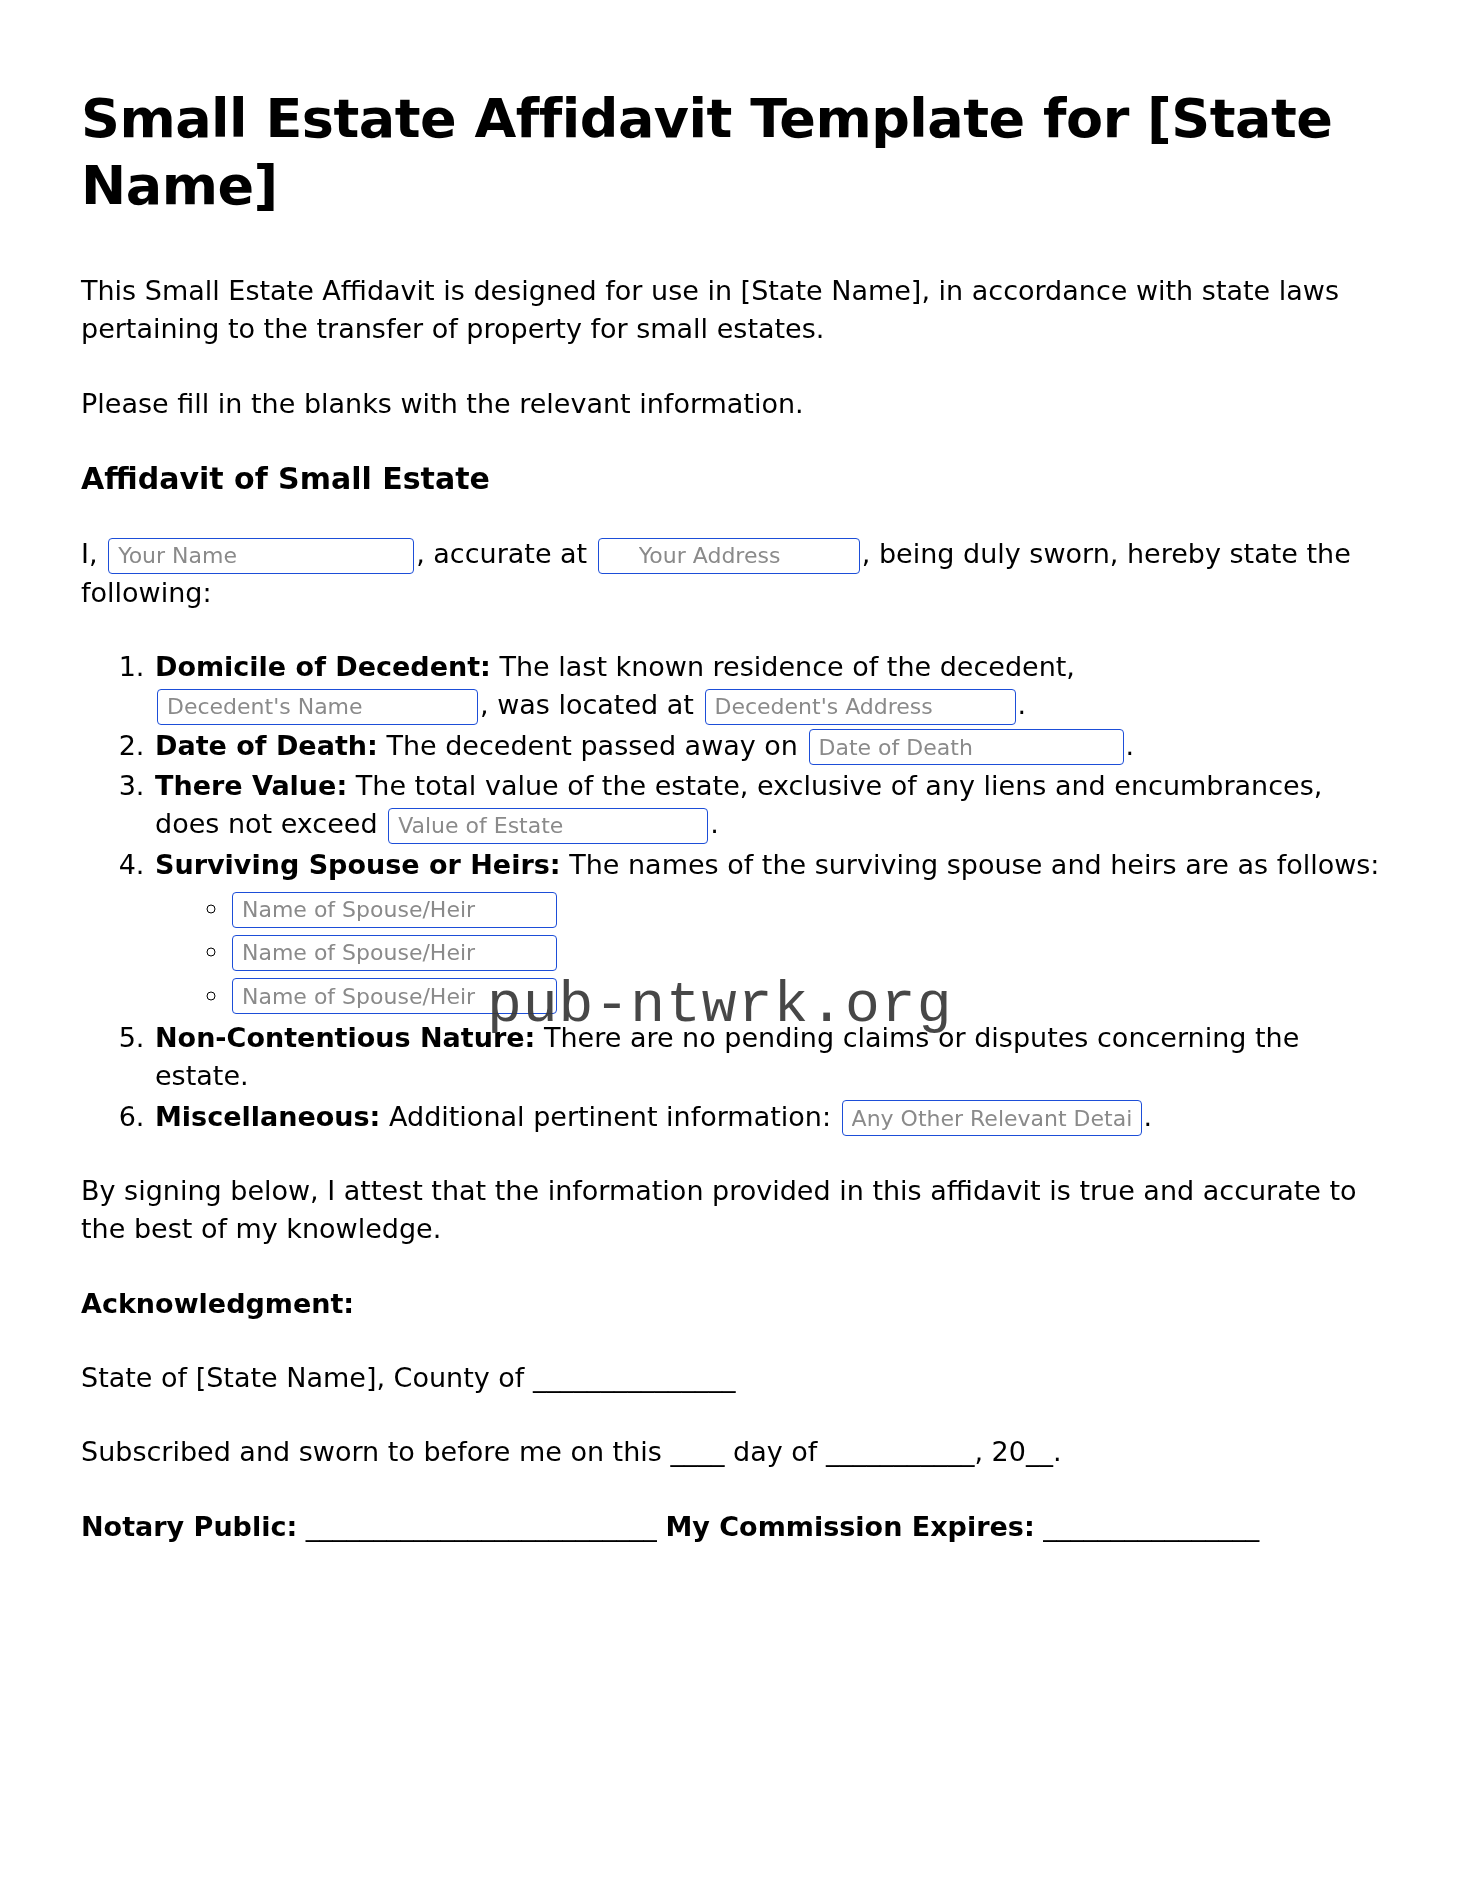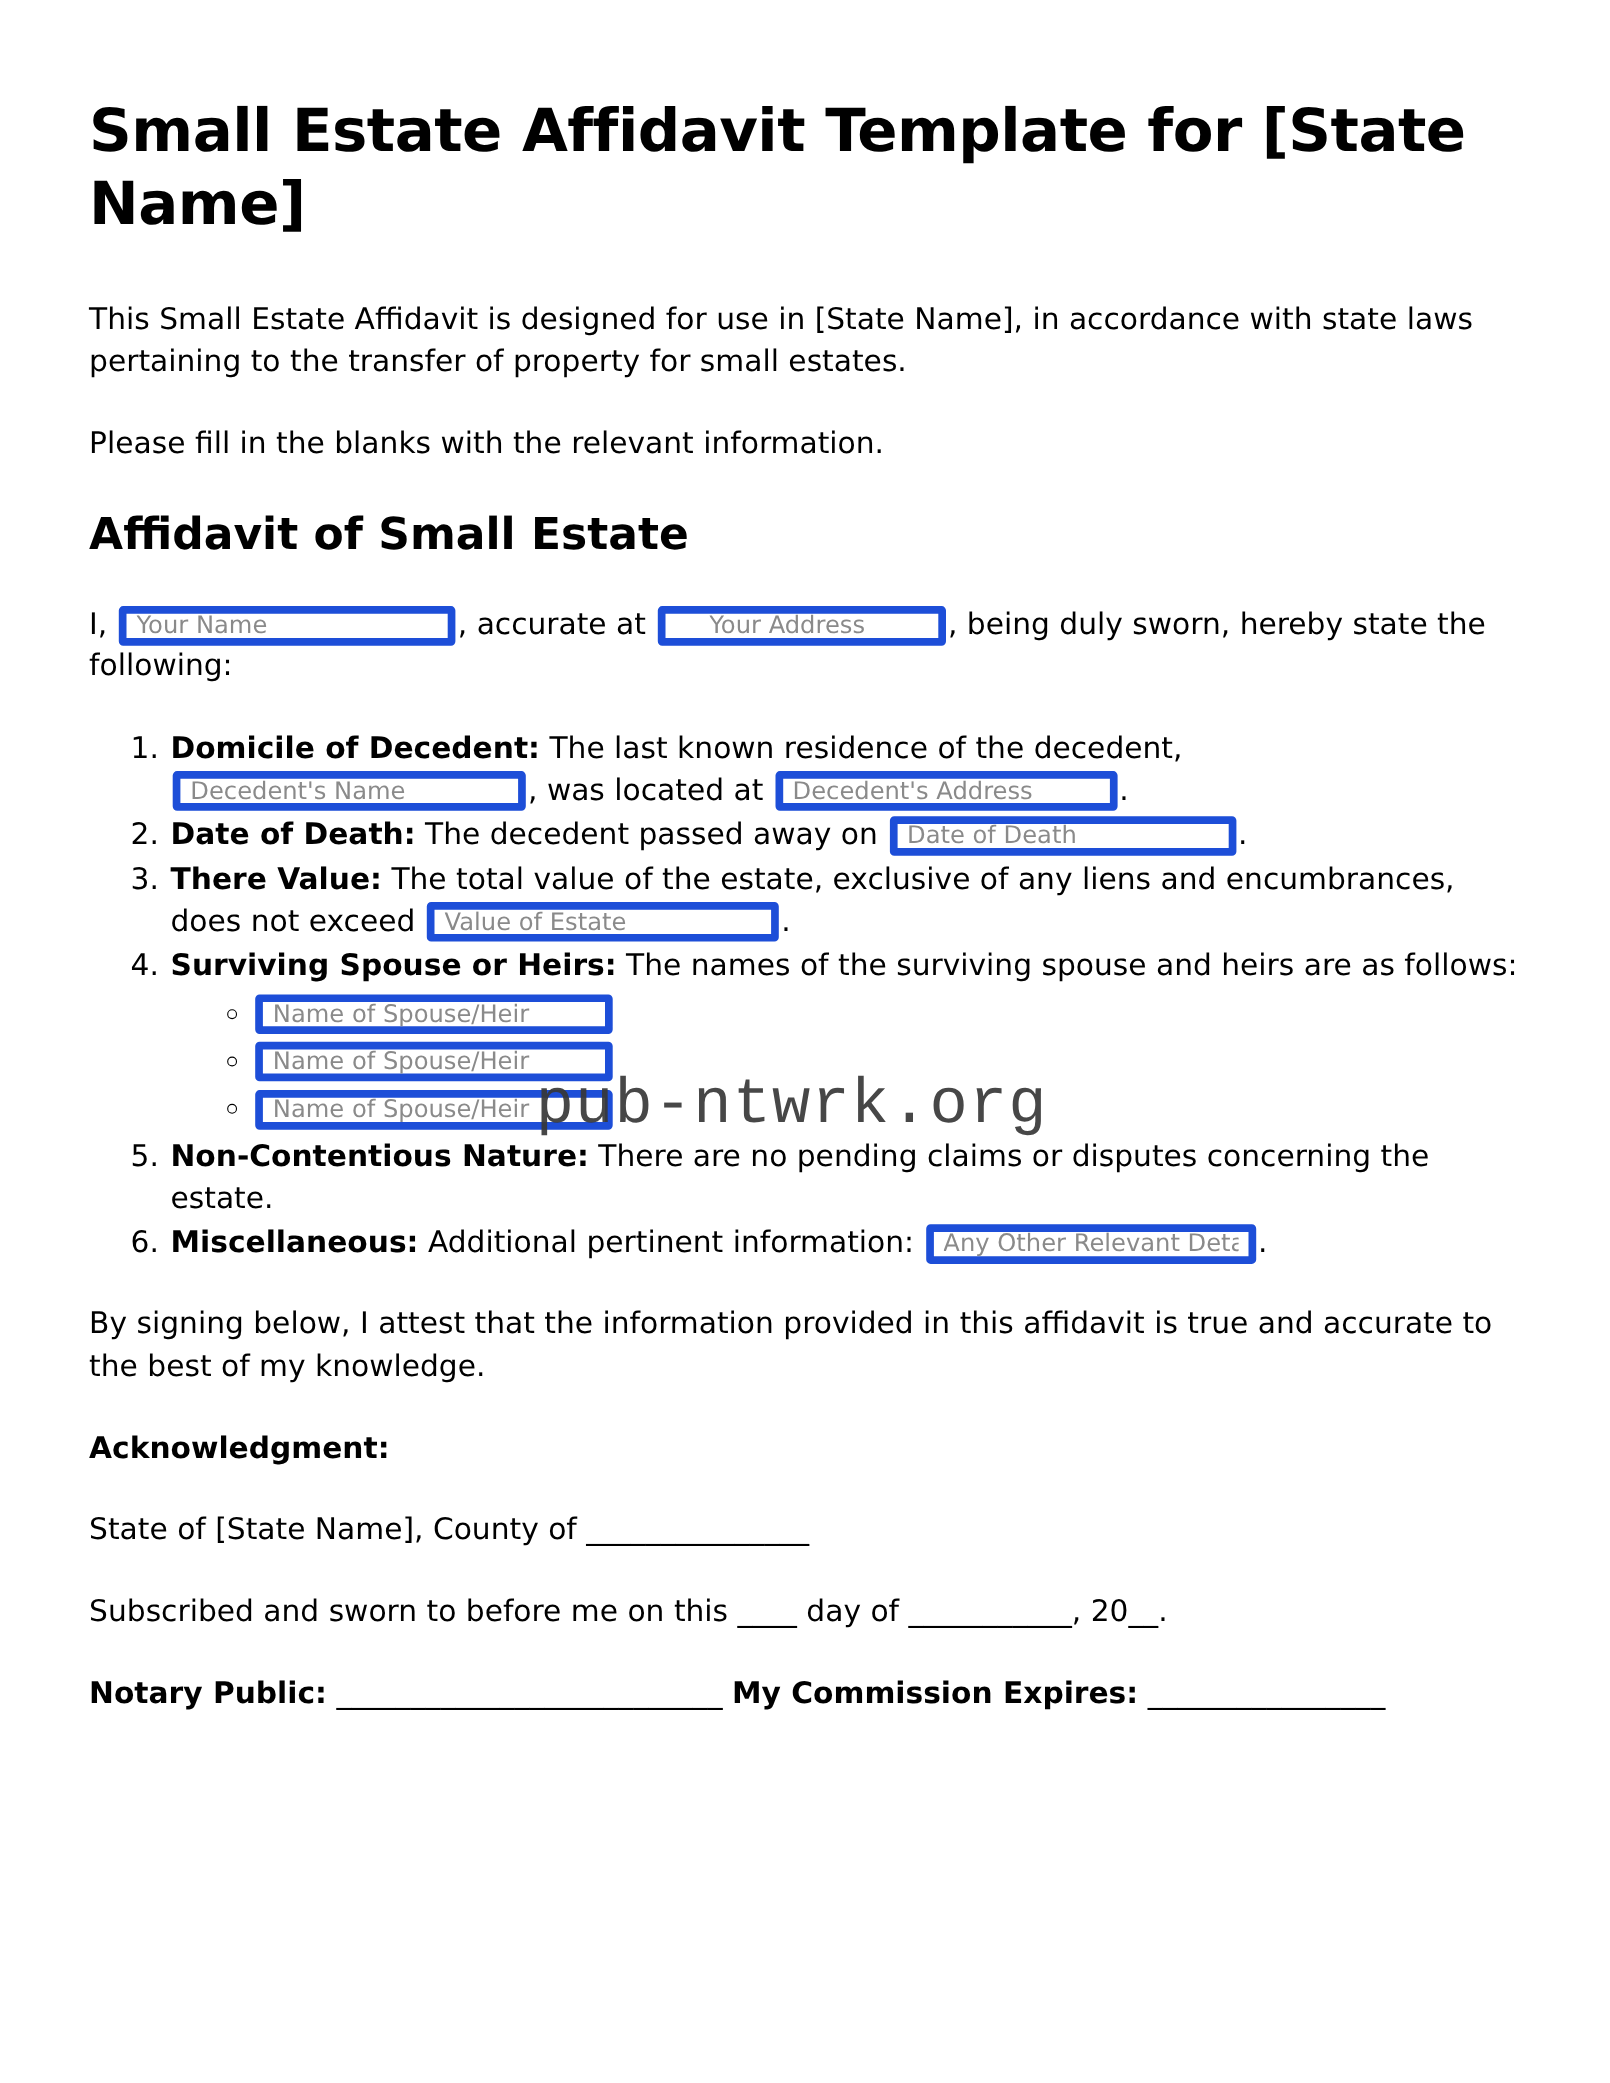--- a/index.html
+++ b/index.html
@@ -19,41 +19,41 @@
   }
   h1 {
     font-size: 54px;
     line-height: 1.24;
     margin: 0 0 52px 0;
     font-weight: bold;
     letter-spacing: -0.5px;
   }
   p { margin: 36px 0; }
   h2.section {
-    font-size: 40px;
+    font-size: 30px;
     line-height: 1.35;
     margin: 22px 0 18px 0;
     font-weight: bold;
   }
   ol.main-list {
     margin: 16px 0 36px 0;
     padding-left: 72px;
   }
   ol.main-list > li { padding-left: 2px; margin: 0 0 2px 0; }
   ul.heirs {
     list-style-type: circle;
     margin: 4px 0 2px 0;
     padding-left: 75px;
   }
   ul.heirs > li { margin: 5px 0; }
   .fld {
     display: inline-block;
     box-sizing: border-box;
     height: 36px;
-    border: 7px solid #1d4ed8;
+    border: 1px solid #1d4ed8;
     border-radius: 4px;
     background: #ffffff;
     padding: 0 9px;
     margin: -2px 2px;
     font-family: "DejaVu Sans", "Liberation Sans", sans-serif;
     font-size: 22px;
     color: #8a8a8a;
     vertical-align: middle;
     outline: none;
   }

